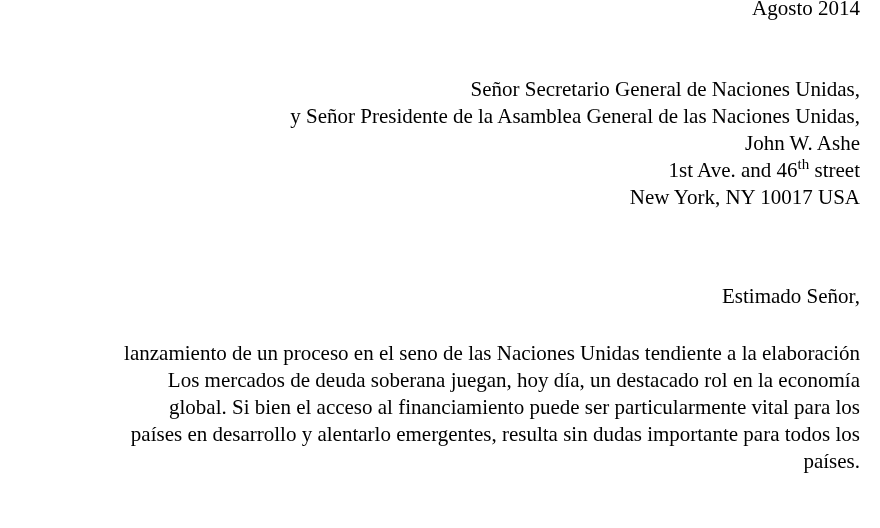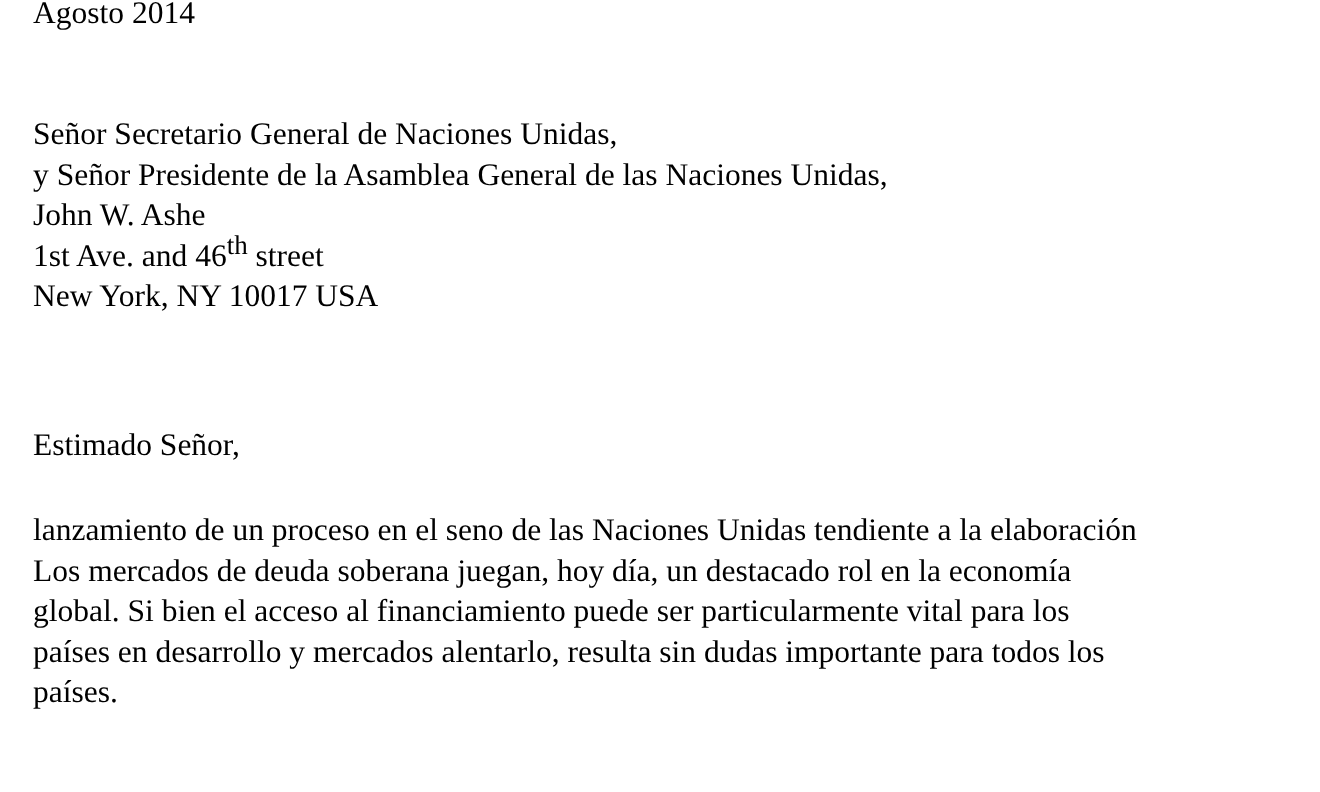--- a/index.html
+++ b/index.html
@@ -10,28 +10,29 @@
   .page {
     position: relative;
     width: 880px;
     height: 528px;
     overflow: hidden;
     background: #ffffff;
     color: #000000;
     font-family: "Liberation Serif", "DejaVu Serif", serif;
     font-size: 21px;
     line-height: 27px;
+    text-align: right;
   }
   .abs { position: absolute; left: 22px; right: 20px; }
   .date-block   { top: -5px; }
   .address-block{ top: 76px; }
   .salutation-block { top: 283px; }
   .body-block   { top: 340px; }
   .page sup {
-    font-size: 18px;
+    font-size: 15px;
     line-height: 0;
     vertical-align: super;
   }
 </style>
 </head>
 <body>
 
 <div class="page">
 
   <div class="abs date-block">Agosto 2014</div>
@@ -46,18 +47,18 @@
 
   <div class="abs salutation-block">Estimado Señor,</div>
 
   <div class="abs body-block">
     <div>
         <div>lanzamiento de un proceso en el seno de las Naciones Unidas tendiente a la elaboración</div>
       </div>
     <div>
         <div>Los mercados de deuda soberana juegan, hoy día, un destacado rol en la economía</div>
         <div>global. Si bien el acceso al financiamiento puede ser particularmente vital para los</div>
-        <div>países en desarrollo y mercados alentarlo, resulta sin dudas importante para todos los</div>
+        <div>países en desarrollo y alentarlo emergentes, resulta sin dudas importante para todos los</div>
         <div>países.</div>
       </div>
   </div>
 
 </div>
 
 </body></html>

